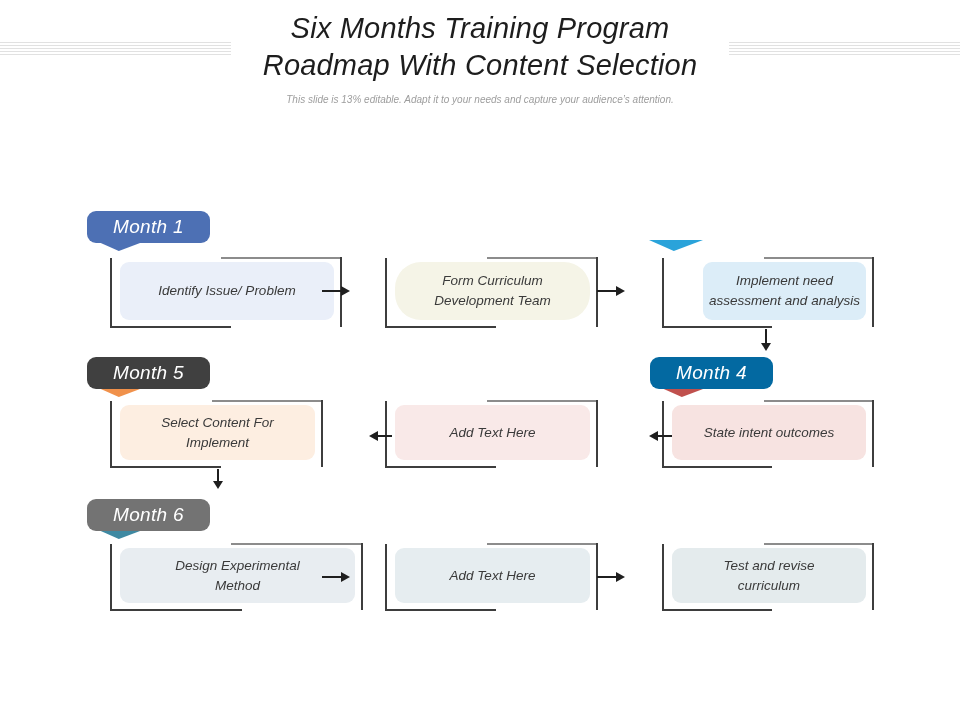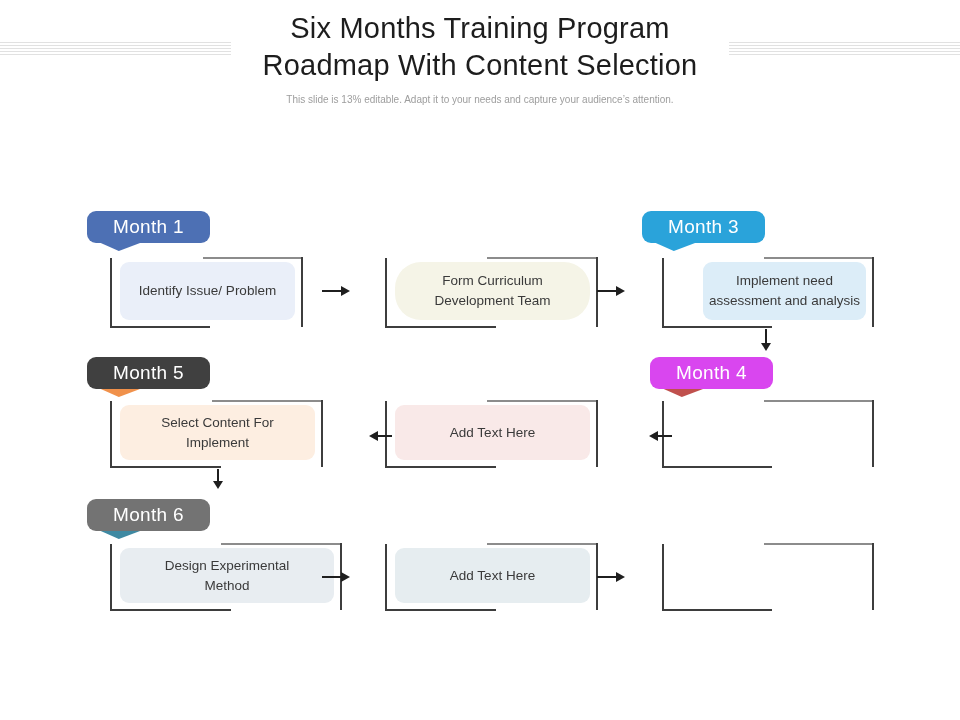--- a/index.html
+++ b/index.html
@@ -1,17 +1,17 @@
 <!DOCTYPE html>
 <html><head>
 <meta charset="utf-8">
 <style>
   html,body{margin:0;padding:0;background:#fff;}
   .slide{position:relative;width:960px;height:720px;background:#ffffff;overflow:hidden;
-         font-family:"Liberation Sans",sans-serif;}
+         font-family:"Liberation Sans",sans-serif;font-style:italic;}
 
   
   .deco{position:absolute;top:42px;height:13px;width:231px;
         background:repeating-linear-gradient(to bottom,#e1e1e1 0,#e1e1e1 1px,transparent 1px,transparent 3px);}
   .deco.left{left:0;}
   .deco.right{right:0;}
 
   
   .title{position:absolute;top:10px;left:0;right:0;margin:0;text-align:center;
          font-size:29px;line-height:37px;font-weight:400;color:#1d1d1d;letter-spacing:.2px;}
@@ -54,21 +54,21 @@
 
   <div class="deco left"></div>
   <div class="deco right"></div>
 
   <h1 class="title">
     <span>Six Months Training Program</span><br>
     <span>Roadmap With Content Selection</span>
   </h1>
   <p class="subtitle">This slide is 13% editable. Adapt it to your needs and capture your audience’s attention.</p>
 
-  <div class="cell" style="left:110px;top:257px;width:193px;height:71px">
+  <div class="cell" style="left:110px;top:257px;width:232px;height:71px">
     <i class="edge e-top"></i>
     <i class="edge e-right"></i>
     <i class="edge e-left"></i>
     <i class="edge e-bottom"></i>
     <div class="cbox" style="background-color: rgb(234, 239, 249);">Identify Issue/ Problem</div>
   </div>
   <div class="cell" style="left:385px;top:257px;width:213px;height:71px">
     <i class="edge e-top"></i>
     <i class="edge e-right"></i>
     <i class="edge e-left"></i>
@@ -98,58 +98,60 @@
     <i class="edge e-right"></i>
     <i class="edge e-left"></i>
     <i class="edge e-bottom"></i>
     <div class="cbox" style="background-color: rgb(249, 233, 232);">Add Text Here</div>
   </div>
   <div class="cell" style="left:662px;top:400px;width:212px;height:68px">
     <i class="edge e-top"></i>
     <i class="edge e-right"></i>
     <i class="edge e-left"></i>
     <i class="edge e-bottom"></i>
+    <div class="cbox" style="background-color: rgb(247, 227, 225);">State intent outcomes</div>
   </div>
 
-  <div class="cell" style="left:110px;top:543px;width:232px;height:68px">
+  <div class="cell" style="left:110px;top:543px;width:253px;height:68px">
     <i class="edge e-top"></i>
     <i class="edge e-right"></i>
     <i class="edge e-left"></i>
     <i class="edge e-bottom"></i>
     <div class="cbox" style="background-color: rgb(232, 237, 241);">Design Experimental
 Method</div>
   </div>
   <div class="cell" style="left:385px;top:543px;width:213px;height:68px">
     <i class="edge e-top"></i>
     <i class="edge e-right"></i>
     <i class="edge e-left"></i>
     <i class="edge e-bottom"></i>
     <div class="cbox" style="background-color: rgb(230, 237, 240);">Add Text Here</div>
   </div>
   <div class="cell" style="left:662px;top:543px;width:212px;height:68px">
     <i class="edge e-top"></i>
     <i class="edge e-right"></i>
     <i class="edge e-left"></i>
     <i class="edge e-bottom"></i>
+    <div class="cbox" style="background-color: rgb(228, 235, 237);">Test and revise
+curriculum</div>
   </div>
 
   <div class="tag" style="left:87px;top:211px">
     <div class="tag-body" style="background-color: rgb(77, 112, 180);">Month 1</div>
     <div class="tag-tail" style="background-color: rgb(77, 112, 180);"></div>
   </div>
   <div class="tag" style="left:642px;top:211px">
-    <div class="tag-body" style="background-color: rgb(42, 163, 218);">Month 3</div>
     <div class="tag-tail" style="background-color: rgb(42, 163, 218);"></div>
   </div>
   <div class="tag" style="left:87px;top:357px">
     <div class="tag-body" style="background-color: #404040;">Month 5</div>
     <div class="tag-tail" style="background-color: rgb(240, 145, 75);"></div>
   </div>
   <div class="tag" style="left:650px;top:357px">
-    <div class="tag-body" style="background-color: #d946ef;">Month 4</div>
+    <div class="tag-body" style="background-color: #0369a1;">Month 4</div>
     <div class="tag-tail" style="background-color: rgb(192, 80, 77);"></div>
   </div>
   <div class="tag" style="left:87px;top:499px">
     <div class="tag-body" style="background-color: #737373;">Month 6</div>
     <div class="tag-tail" style="background-color: rgb(63, 137, 162);"></div>
   </div>
 
   <div class="ar" style="left:322px;top:290px;width:19px"></div>
   <div class="ar" style="left:597px;top:290px;width:19px"></div>
   <div class="ad" style="left:765px;top:329px;height:14px"></div>

